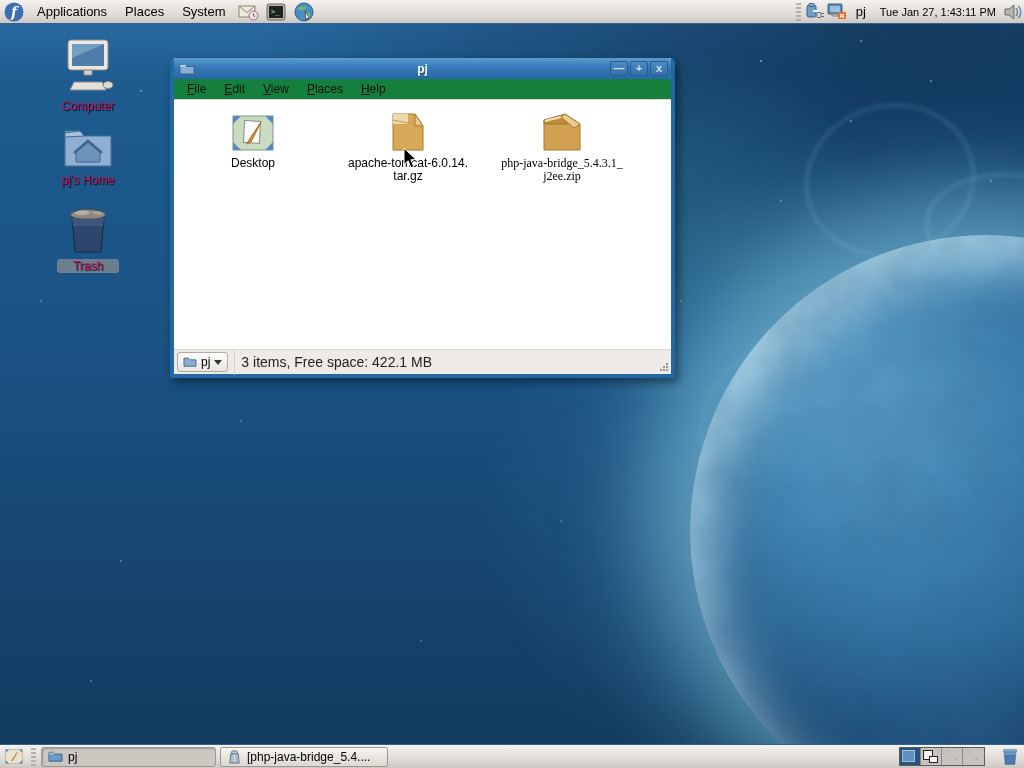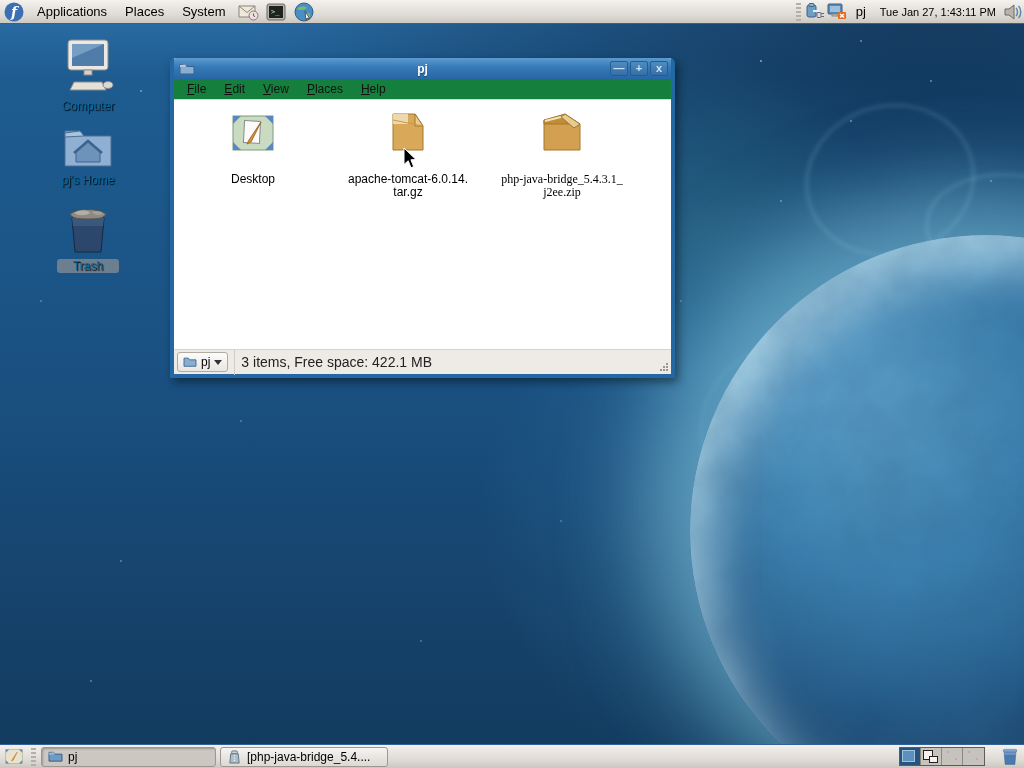--- a/index.html
+++ b/index.html
@@ -53,21 +53,21 @@
   .launcher { width:22px; height:22px; margin:0 3px; display:flex;
     align-items:center; justify-content:center; }
   .spacer { flex:1; }
   .tray-icon { width:22px; height:22px; display:flex; align-items:center; justify-content:center; }
   .user-name { padding:0 8px; font-size:13px; }
   .clock { padding:0 6px; font-size:11px; white-space:nowrap; }
 
   
   .dicon { position:absolute; width:88px; text-align:center; z-index:5; }
   .dicon .glyph { display:flex; justify-content:center; }
-  .dicon .lbl { margin-top:3px; font-size:12px; color:#0369a1;
+  .dicon .lbl { margin-top:3px; font-size:12px; color:#be185d;
     text-shadow:1px 1px 1px rgba(0,0,0,0.9); line-height:14px; }
   .dicon.sel .lbl span { background:rgba(150,150,150,0.65); border-radius:3px; padding:0 16px; }
   .di-computer { left:44px; top:38px; }
   .di-home { left:44px; top:124px; }
   .di-trash { left:44px; top:206px; }
 
   
   .window { position:absolute; left:170px; top:58px; width:505px; height:320px;
     z-index:20; border:4px solid #2367a3; border-top:0; border-radius:5px 5px 1px 1px;
     box-shadow:3px 4px 10px rgba(0,0,0,0.45); background:#fff; }
@@ -82,21 +82,21 @@
     background:linear-gradient(#4e8cc0,#356fa8); color:#cfe4f4; font-size:11px;
     line-height:13px; text-align:center; font-weight:bold; }
   .menubar { height:21px; background:#15803d; border-bottom:1px solid #d9d5cf;
     display:flex; align-items:center; padding-left:4px; }
   .menubar .mi { display:inline-block; padding:2px 9px; font-size:12px; color:#111; }
   .menubar .mi::first-letter { text-decoration:underline; }
   .fileview { position:relative; background:#fff; height:249px; }
   .fitem { position:absolute; top:10px; width:150px; text-align:center; }
   .fi-desktop { left:4px; } .fi-tomcat { left:159px; } .fi-php { left:313px;font-family:Liberation Serif, serif; }
   .fitem .glyph { display:flex; justify-content:center; height:42px; align-items:flex-end; }
-  .fitem .flbl { margin-top:21px; font-size:12px; color:#000; line-height:13px; }
+  .fitem .flbl { margin-top:5px; font-size:12px; color:#000; line-height:13px; }
   .statusbar { height:25px; background:#eeebe7; border-top:1px solid #d8d4cf;
     display:flex; align-items:center; padding:0 3px; position:relative; }
   .loc-btn { height:20px; display:flex; align-items:center; gap:4px; padding:0 5px;
     border:1px solid #b0aca4; border-radius:3px;
     background:linear-gradient(#fdfcfb,#e9e6e1); font-size:12px; }
   .loc-sep { width:1px; height:25px; background:#d0ccc6; margin:0 6px; }
   .status-text { font-size:14px; color:#222; }
   .grip { position:absolute; right:2px; bottom:2px; width:10px; height:10px;
     background:
       radial-gradient(circle 1px at 8px 2px,#9a968f 99%,transparent),

